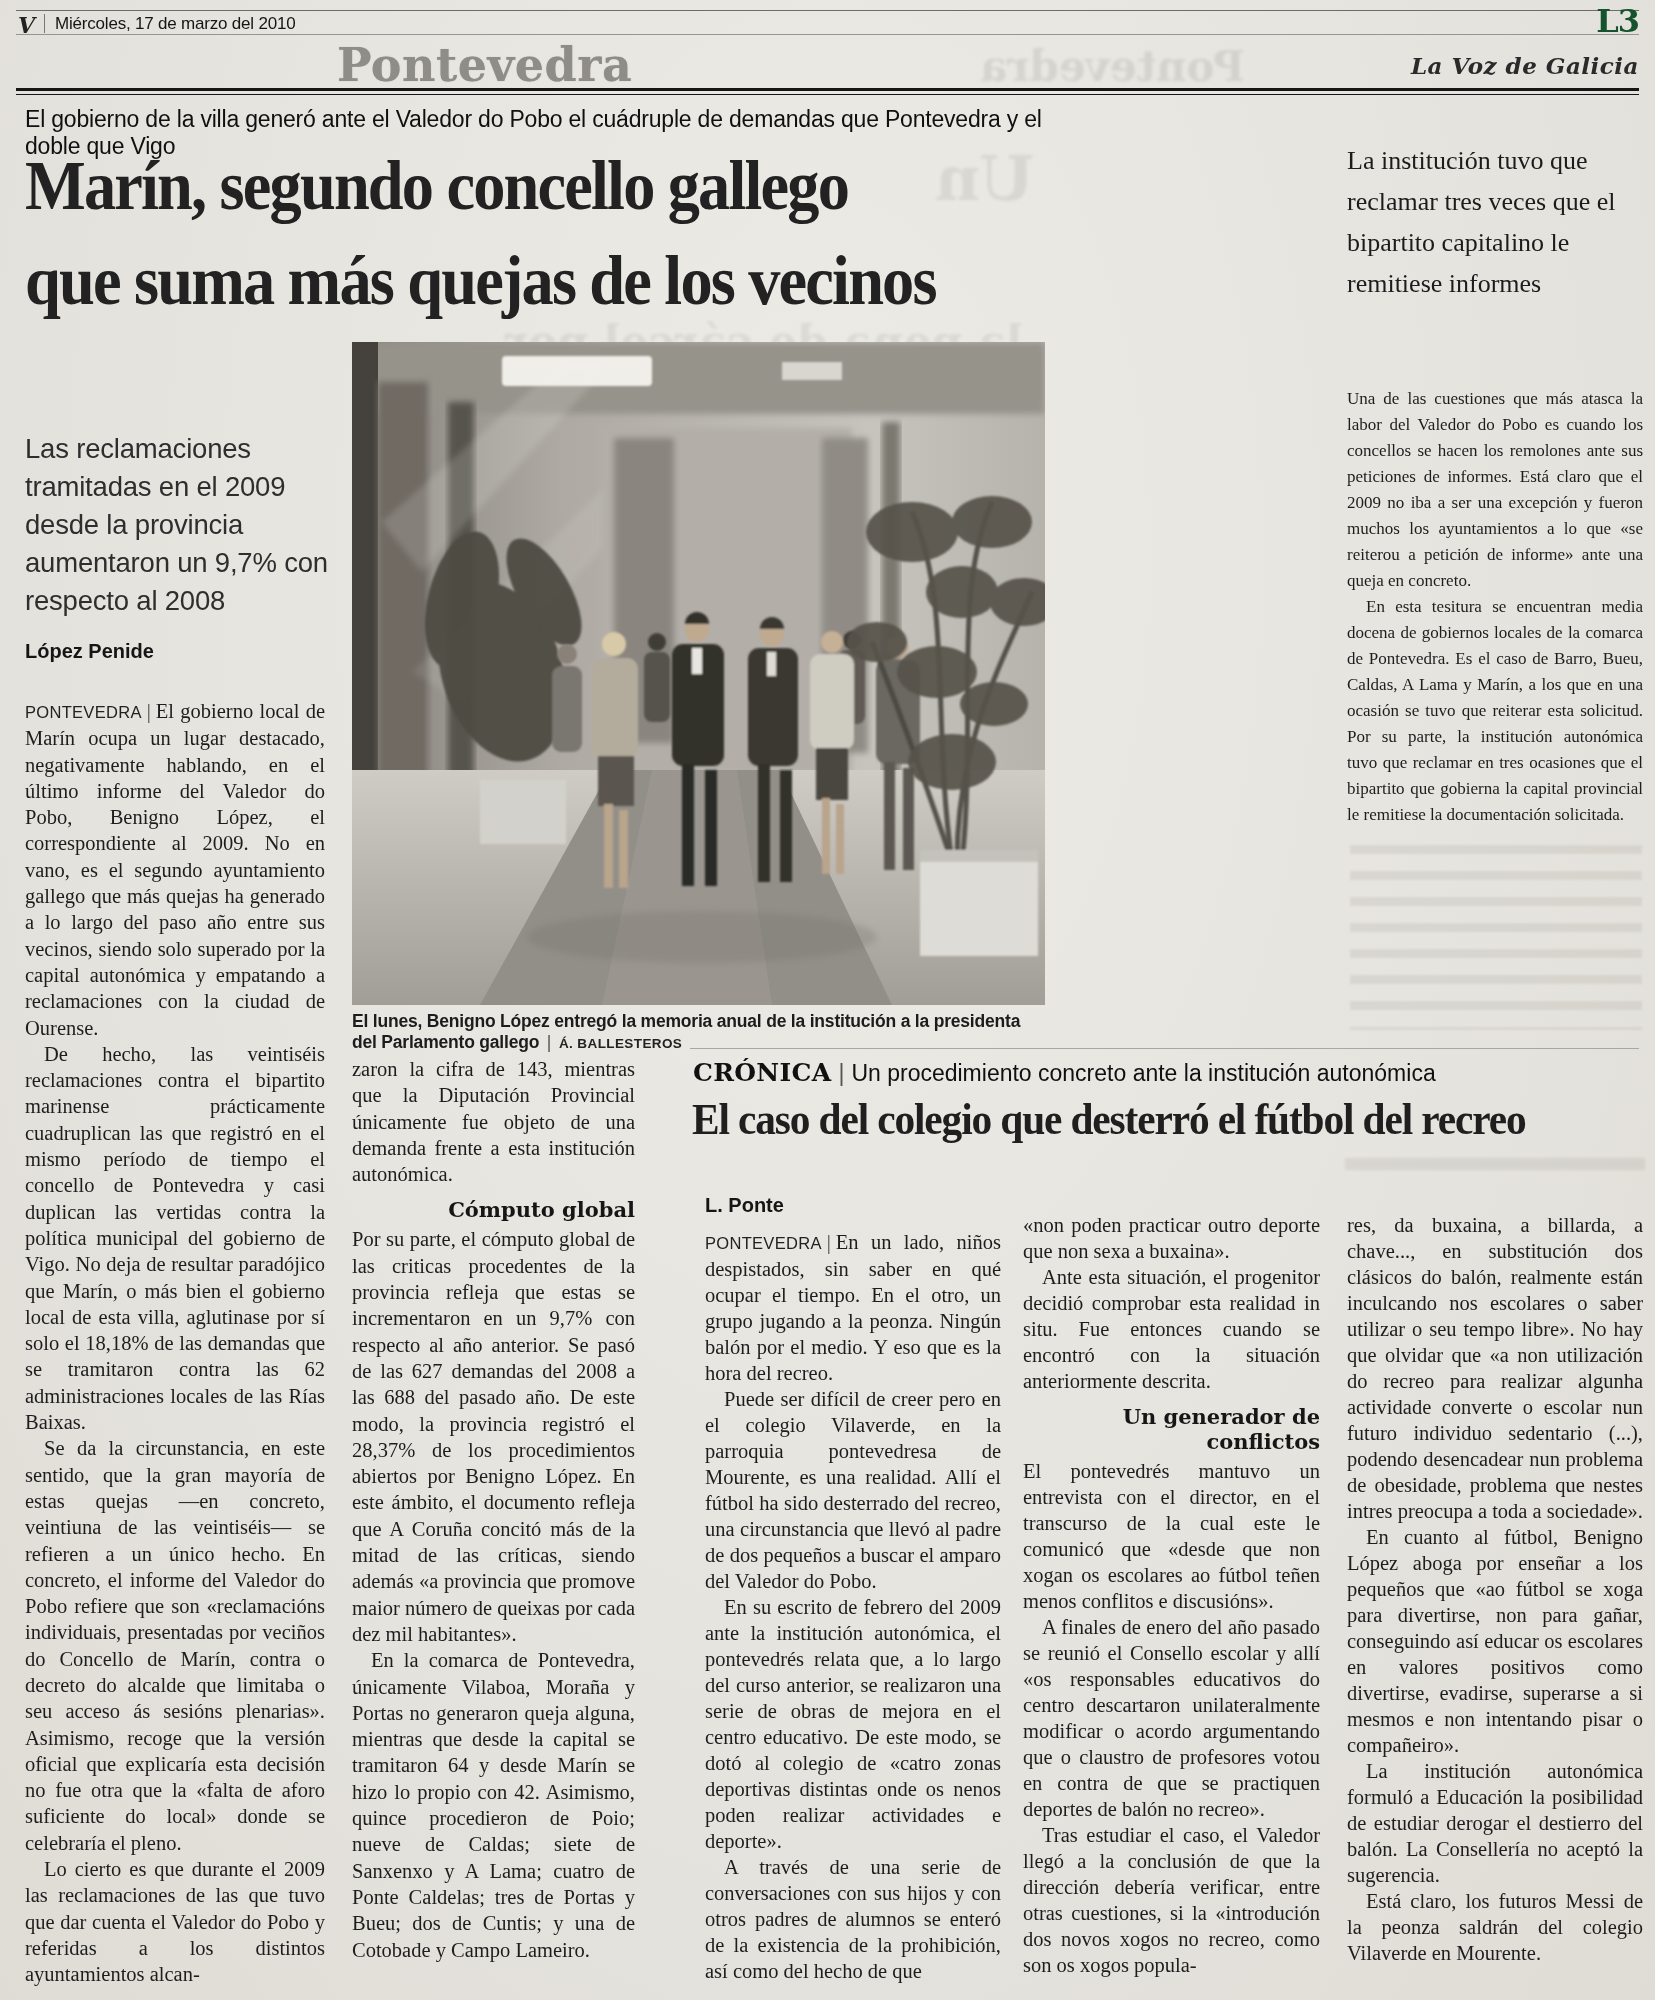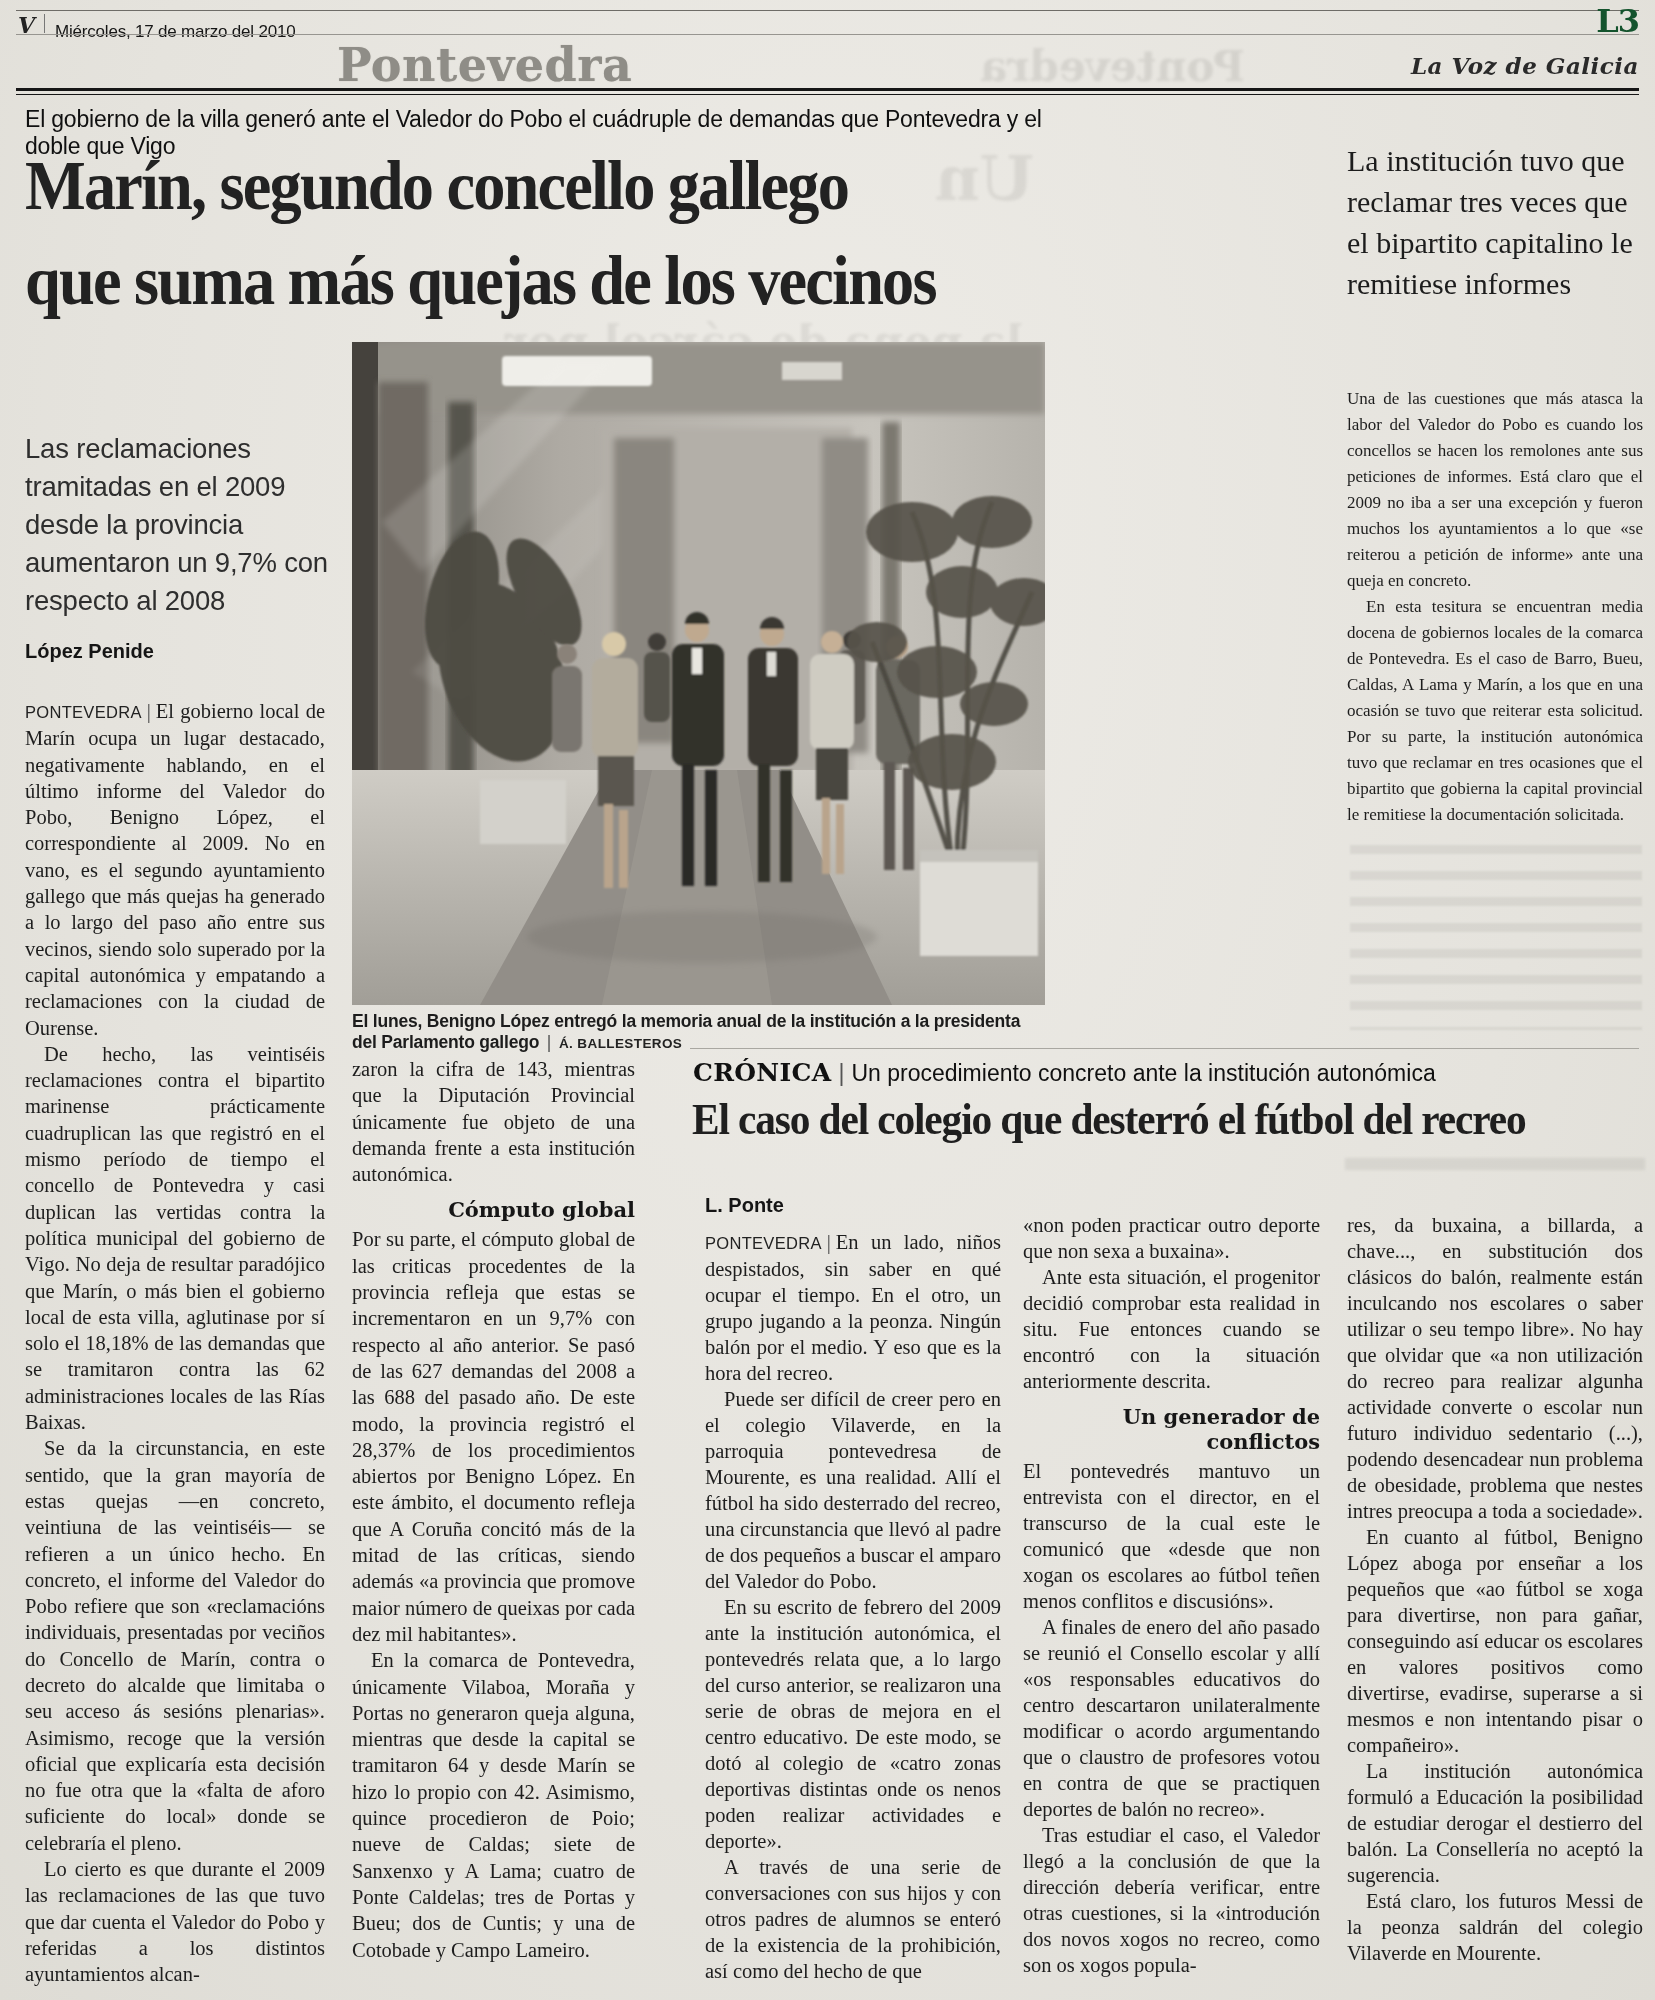--- a/index.html
+++ b/index.html
@@ -10,21 +10,21 @@
     color:#1b1b1b;
     font-family:"Liberation Serif","DejaVu Serif",serif;
   }
   .abs{position:absolute}
   .sans{font-family:"Liberation Sans","DejaVu Sans",sans-serif}
 
   
   .rule-top{left:16px;right:16px;top:10px;height:1px;background:#6e6c67}
   .logo-glyph{left:18px;top:12px;font:italic bold 22px "DejaVu Serif",serif;color:#222}
   .logo-sep{left:44px;top:14px;width:1px;height:19px;background:#777}
-  .page-date{left:55px;top:22px;font-size:17px;color:#151515;letter-spacing:-0.2px}
+  .page-date{left:55px;top:14px;font-size:17px;color:#151515;letter-spacing:-0.2px}
   .page-num{right:16px;top:2px;font:bold 32px "DejaVu Serif",serif;color:#14532d;letter-spacing:-1px}
   .rule-under-date{left:16px;right:16px;top:34px;height:1px;background:#979590}
   .section-title{left:337px;top:38px;font:bold 46px "DejaVu Serif",serif;color:#8f8d87;letter-spacing:.5px;text-shadow:0 0 1px rgba(143,141,135,.55)}
   .masthead{right:16px;top:52px;font:italic bold 23px "DejaVu Serif",serif;color:#2a2a2a;letter-spacing:.5px}
   .rule-heavy-a{left:16px;right:16px;top:88px;height:3px;background:#161616}
   .rule-heavy-b{left:16px;right:16px;top:94px;height:1px;background:#161616}
 
   
   .ghost{position:absolute;color:#56544f;transform:scaleX(-1);filter:blur(1.6px);font-weight:bold;pointer-events:none;white-space:nowrap}
   .ghost-section{left:980px;top:42px;font:bold 42px "DejaVu Serif",serif;opacity:.13}
@@ -53,21 +53,21 @@
   .dsep{color:#444;padding:0 5px;font-weight:normal}
   .subhead{font:bold 21px "DejaVu Serif",serif;margin:10px 0 4px;color:#161616;text-align:right}
 
   
   .photo-wrap{left:352px;top:342px;width:693px;height:663px;overflow:hidden;background:#b9b6af}
   .caption{left:352px;top:1011px;width:693px;font:bold 17.5px "Liberation Sans","DejaVu Sans",sans-serif;color:#1c1c1c;letter-spacing:-0.2px}
   .caption .credit{font-size:13.5px;letter-spacing:.4px;color:#222}
   .caption .csep{font-weight:normal;color:#555;padding:0 3px}
 
   
-  .sidebar-title{left:1347px;top:140px;width:305px;font-size:30px;line-height:41px;color:#1c1c1c;font-weight:normal;margin:0}
+  .sidebar-title{left:1347px;top:140px;width:305px;font-size:26px;line-height:41px;color:#1c1c1c;font-weight:normal;margin:0}
   .sidebar-body{left:1347px;top:386px;width:296px;font-size:17px;line-height:26px}
   .sidebar-body p + p{text-indent:19px}
 
   
   .cronica-rule{left:690px;right:16px;top:1048px;height:1px;background:#a9a7a1}
   .cronica-kicker{left:693px;top:1058px;width:950px;font-size:23px;color:#101010}
   .cronica-kicker .label{font:bold 25px "DejaVu Serif",serif;letter-spacing:.3px;color:#111}
   .cronica-kicker .ksep{color:#555;padding:0 7px;font-weight:normal}
   .cronica-headline{left:692px;top:1094px;width:1080px;transform:scaleX(.94);transform-origin:left top;
     font-weight:bold;font-size:44px;letter-spacing:-1.2px;color:#1f1f1f}

